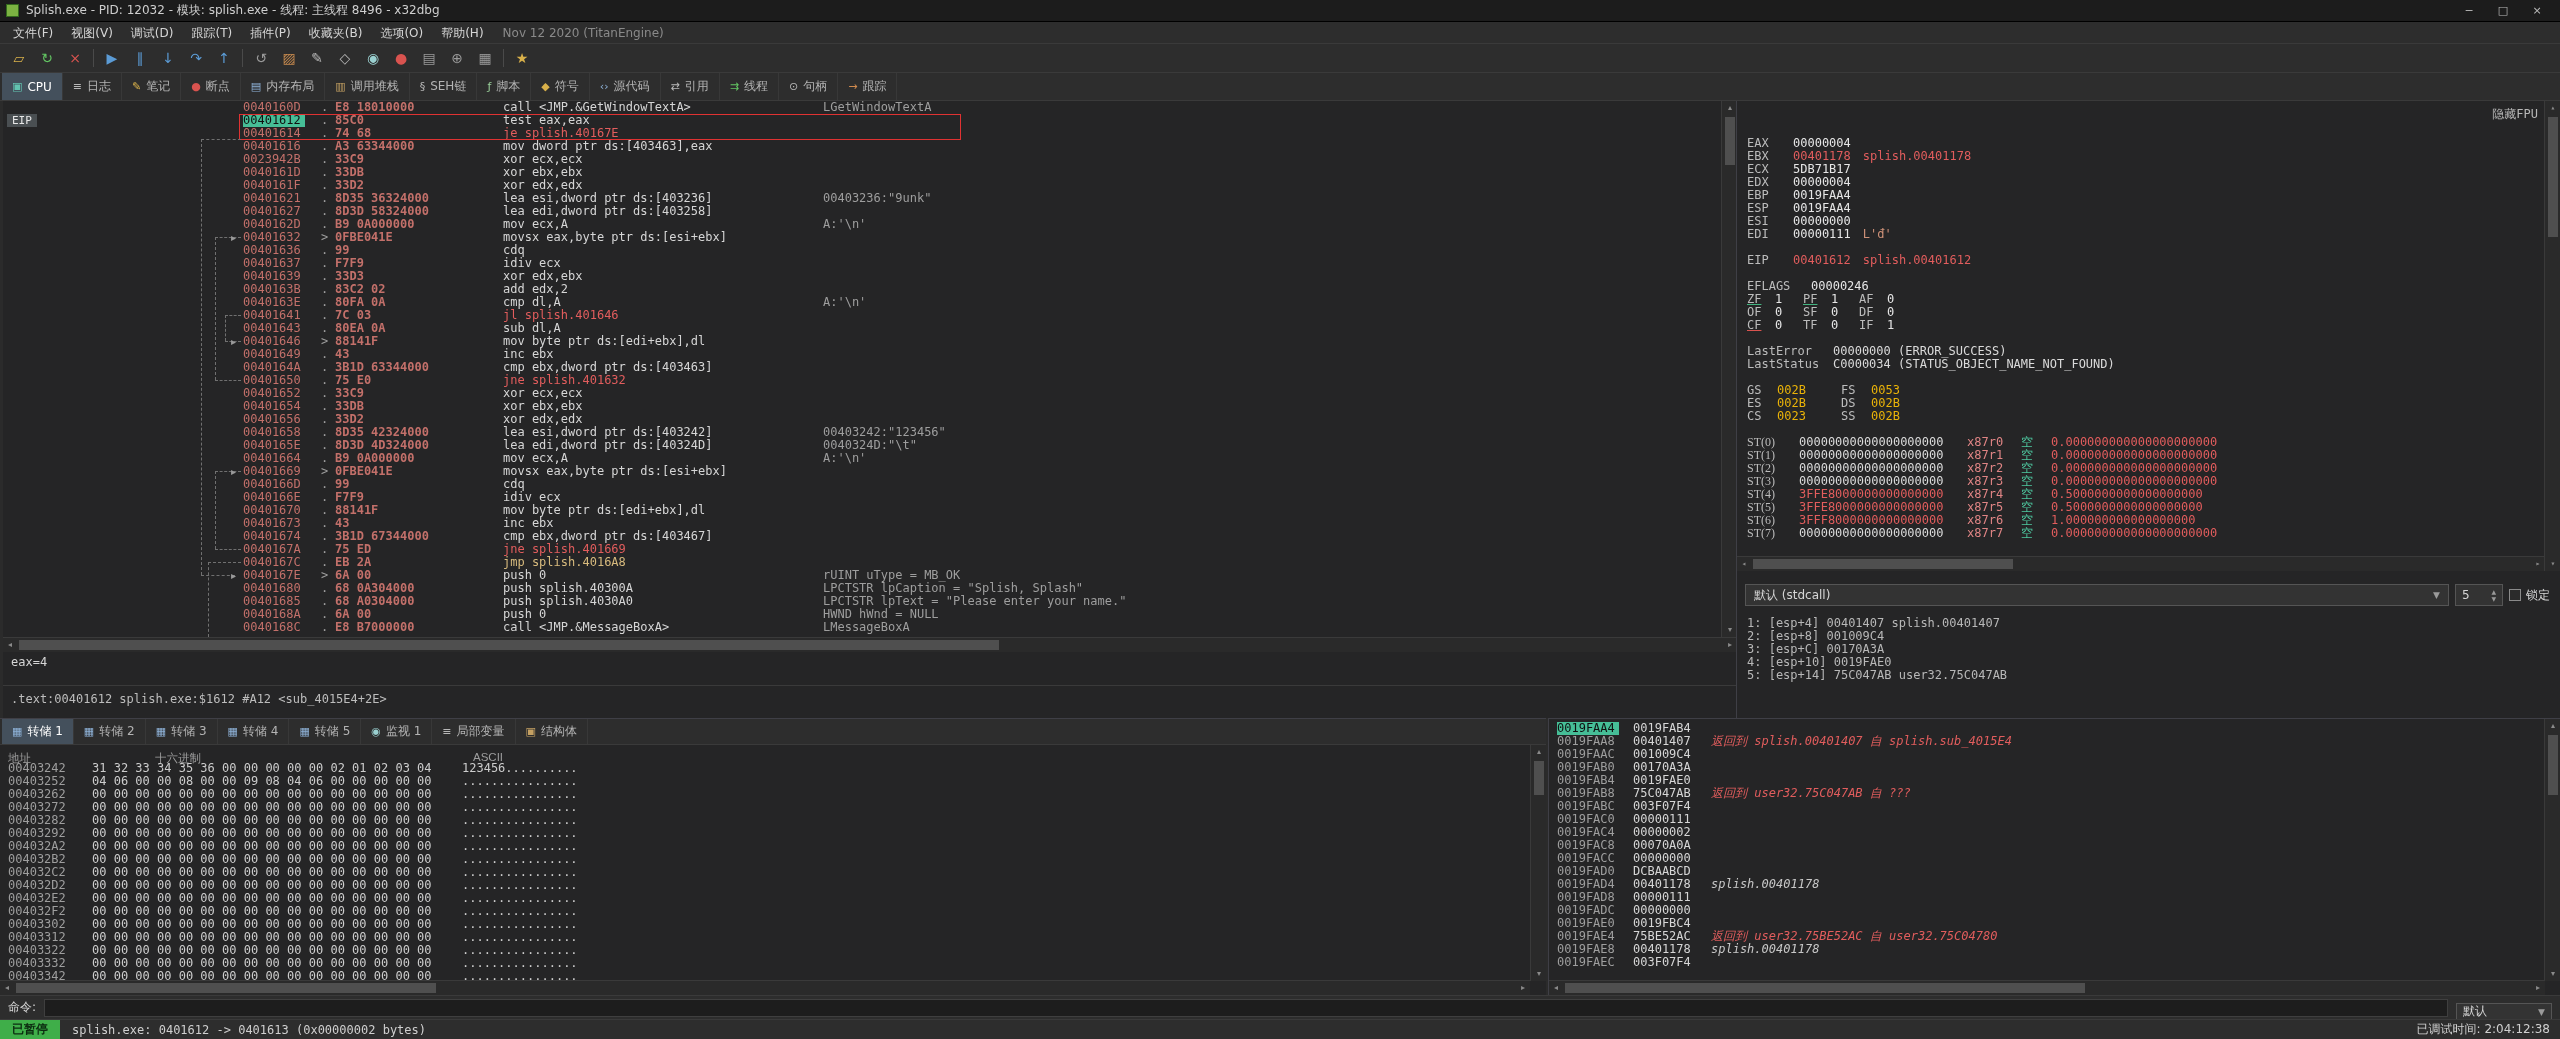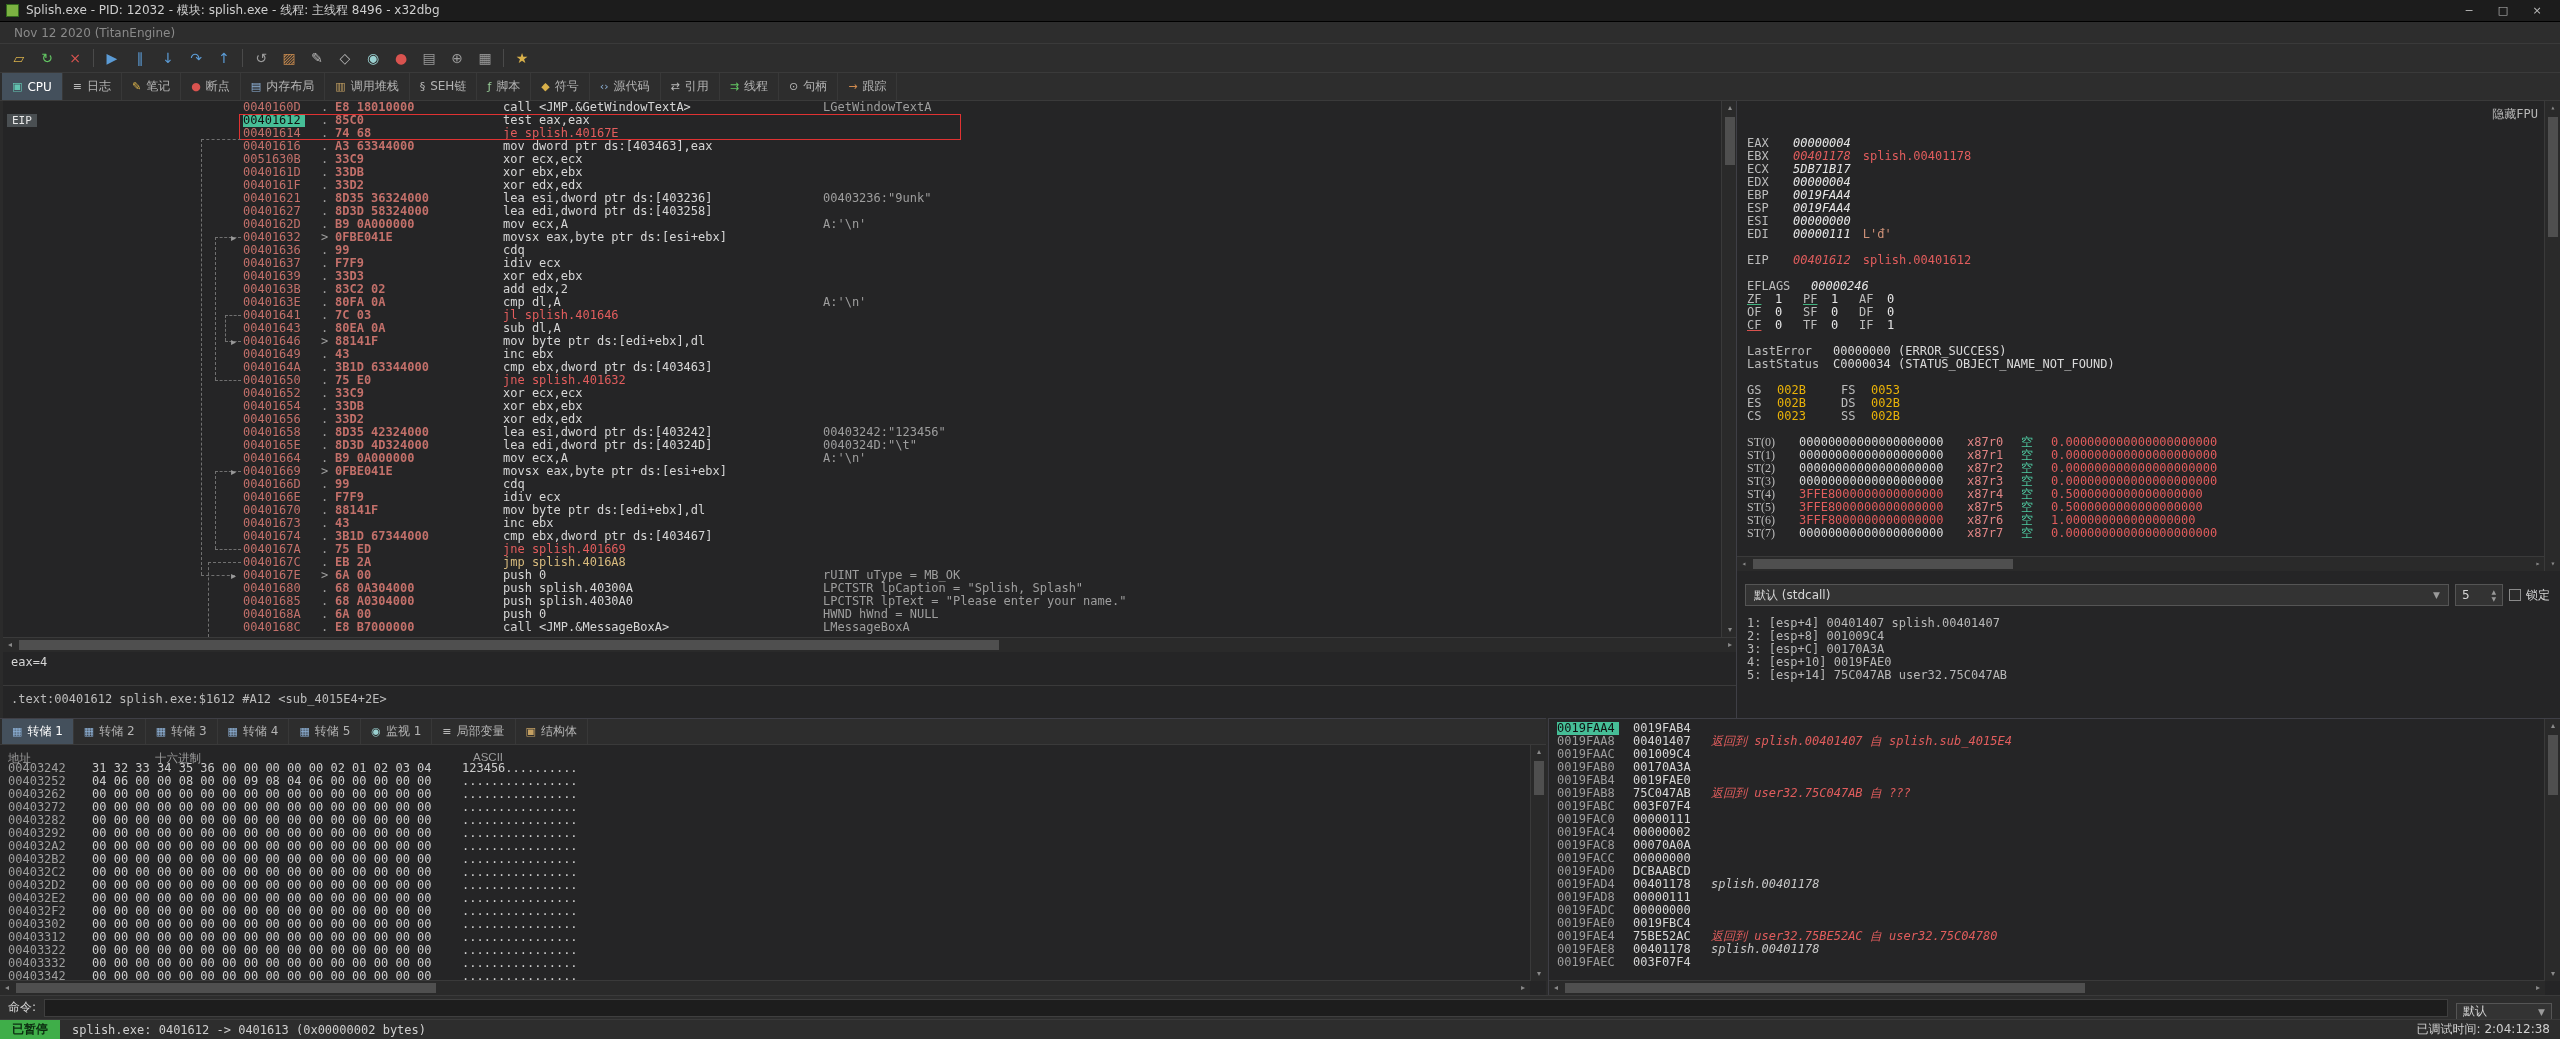--- a/index.html
+++ b/index.html
@@ -73,21 +73,21 @@
   .sb-a { position:absolute; width:14px; height:14px; line-height:14px; text-align:center; color:#8a8a8a; font-size:8px; }
 
   
   #regs { position:absolute; left:1736px; top:101px; width:824px; height:617px; background:#252526;
     border-left:1px solid #3f3f46; font-family:"DejaVu Sans Mono",monospace; font-size:12px; }
   #fpu-hide { position:absolute; top:5px; right:22px; color:#b8b8b8; }
   #reg-list { position:absolute; left:10px; top:36px; right:26px; }
   .rrow { height:13px; line-height:13px; display:flex; white-space:pre; }
   .gap { margin-top:13px; }
   .rname { width:46px; flex:none; color:#bcbcbc; }
-  .rval  { color:#e6e6e6;font-style:italic; }
+  .rval  { color:#e6e6e6; }
   .rext  { margin-left:12px; color:#9e9e9e; }
   .chg  { color:#e25d5d !important; }
   .strx { color:#ce9178 !important; }
   .fname { width:28px; flex:none; color:#bcbcbc; }
   .fval  { width:28px; flex:none; color:#e6e6e6; }
   .ug { text-decoration:underline; text-decoration-color:#43b581; }
   .ur { text-decoration:underline; text-decoration-color:#d9534f; }
   .lename { width:86px; flex:none; color:#bcbcbc; }
   .leval  { color:#dadada; }
   .segname { width:30px; flex:none; color:#bcbcbc; }
@@ -158,20 +158,38 @@
   <span class="app-icon"></span>
   <span class="title">Splish.exe - PID: 12032 - 模块: splish.exe - 线程: 主线程 8496 - x32dbg</span>
   <span class="wbtns">
     <span class="wbtn">─</span>
     <span class="wbtn">□</span>
     <span class="wbtn">×</span>
   </span>
 </div>
 
 <div id="menubar">
+  <span style="display:flex;">
+
+      <span class="menu-item">文件(F)</span>
+
+      <span class="menu-item">视图(V)</span>
+
+      <span class="menu-item">调试(D)</span>
+
+      <span class="menu-item">跟踪(T)</span>
+
+      <span class="menu-item">插件(P)</span>
+
+      <span class="menu-item">收藏夹(B)</span>
+
+      <span class="menu-item">选项(O)</span>
+
+      <span class="menu-item">帮助(H)</span>
+    </span>
   <span class="build">Nov 12 2020 (TitanEngine)</span>
 </div>
 
 <div id="toolbar">
 
     <span class="tbtn">
       <span class="tglyph" style="color: rgb(216, 176, 74);">▱</span>
     </span>
 
     <span class="tbtn">
@@ -342,21 +360,21 @@
 
         <div class="drow">
           <span class="dgut"></span><span class="daddr">00401614</span><span class="dmark">.</span><span class="dbytes">74 68</span><span class="dinstr jcc">je splish.40167E</span><span class="dcomm"></span>
         </div>
 
         <div class="drow">
           <span class="dgut"></span><span class="daddr">00401616</span><span class="dmark">.</span><span class="dbytes">A3 63344000</span><span class="dinstr">mov dword ptr ds:[403463],eax</span><span class="dcomm"></span>
         </div>
 
         <div class="drow">
-          <span class="dgut"></span><span class="daddr">0051630B</span><span class="dmark">.</span><span class="dbytes">33C9</span><span class="dinstr">xor ecx,ecx</span><span class="dcomm"></span>
+          <span class="dgut"></span><span class="daddr">0023942B</span><span class="dmark">.</span><span class="dbytes">33C9</span><span class="dinstr">xor ecx,ecx</span><span class="dcomm"></span>
         </div>
 
         <div class="drow">
           <span class="dgut"></span><span class="daddr">0040161D</span><span class="dmark">.</span><span class="dbytes">33DB</span><span class="dinstr">xor ebx,ebx</span><span class="dcomm"></span>
         </div>
 
         <div class="drow">
           <span class="dgut"></span><span class="daddr">0040161F</span><span class="dmark">.</span><span class="dbytes">33D2</span><span class="dinstr">xor edx,edx</span><span class="dcomm"></span>
         </div>
 

